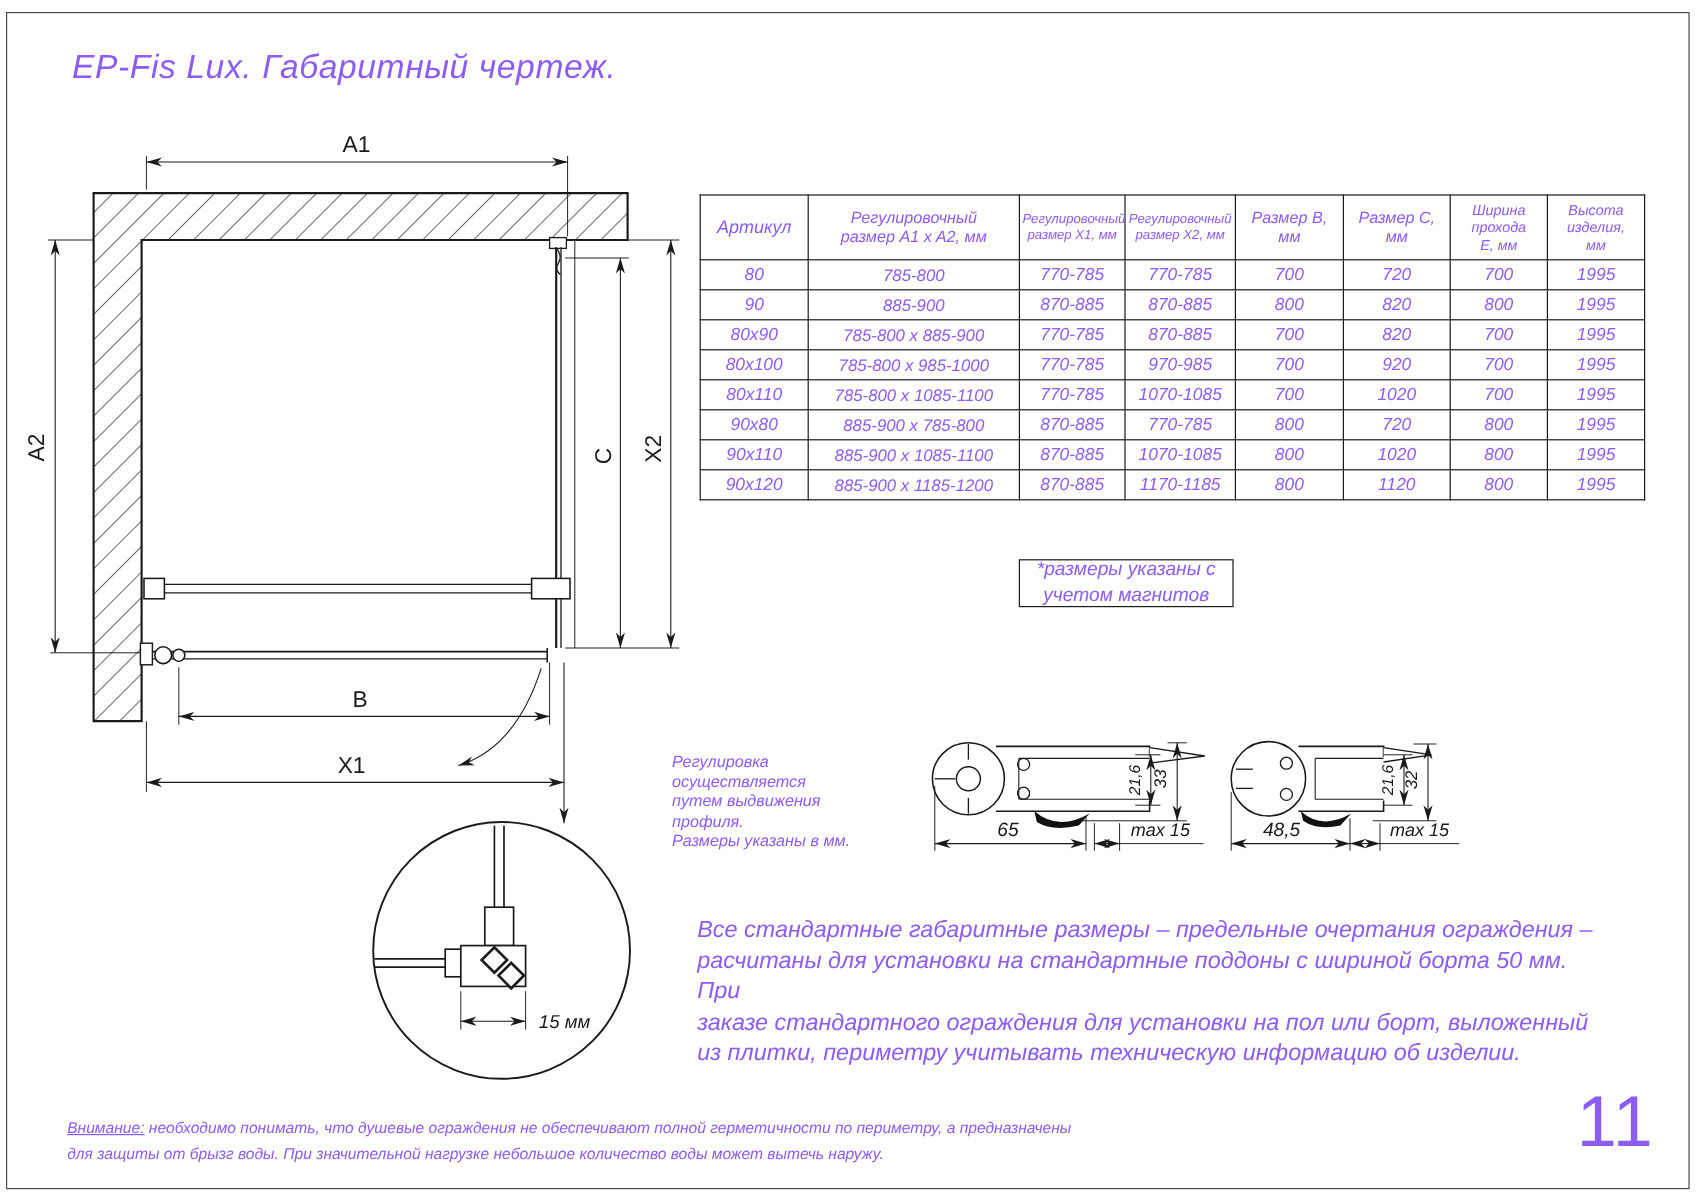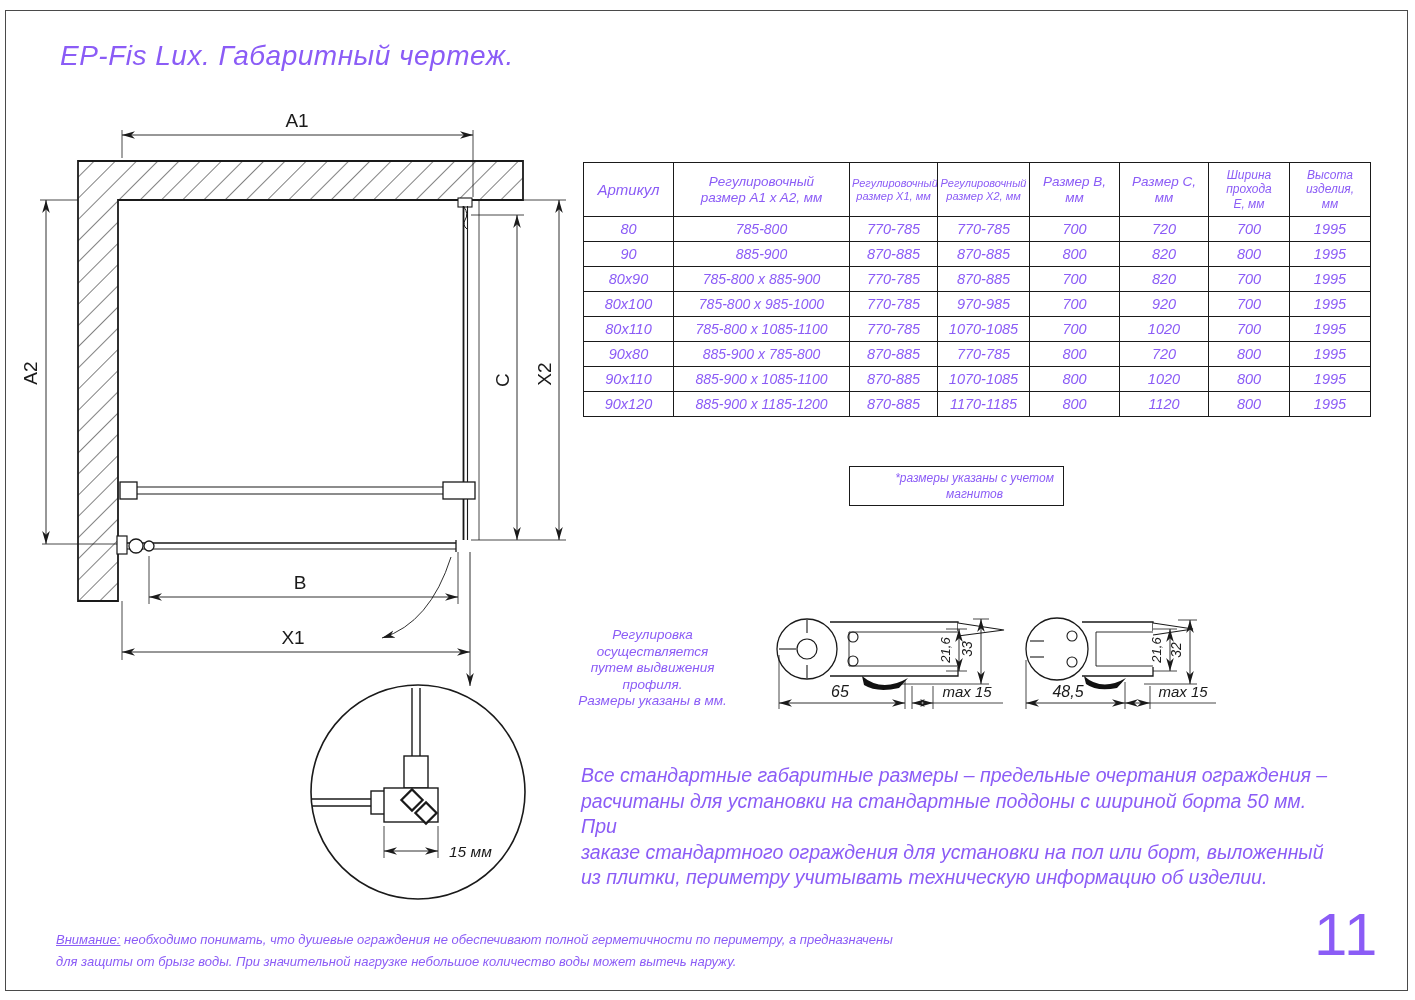--- a/index.html
+++ b/index.html
@@ -22,24 +22,24 @@
         font-weight:normal;overflow:hidden;}
   thead tr{height:54px;}
   tbody tr{height:25px;}
   th{font-size:13.5px;line-height:1.18;white-space:pre-line;}
   th:nth-child(1){font-size:15px;}
   th:nth-child(3),th:nth-child(4){font-size:11px;}
   th:nth-child(7),th:nth-child(8){font-size:12px;}
   td{font-size:14.5px;}
   td:nth-child(2){font-size:14px;}
   .footnote{position:absolute;left:266px;top:304px;width:177px;height:38px;
-        border:1.6px solid #1a1a1a;border-top-width:1px;font-size:12px;font-style:italic;
+        border:1.6px solid #1a1a1a;border-top-width:1px;font-size:16px;font-style:italic;
         display:flex;align-items:center;justify-content:center;text-align:center;
-        line-height:1.35;background:#fff;padding-left:36px;}
-  .profile-note{position:absolute;left:560px;top:627px;width:185px;text-align:center;
+        line-height:1.35;background:#fff;}
+  .profile-note{position:absolute;left:560px;top:627px;width:185px;text-align:left;
         font-size:13.5px;font-style:italic;line-height:16.5px;}
   .paragraph{position:absolute;left:581px;top:763px;width:760px;font-size:19.5px;
         font-style:italic;line-height:25.5px;}
   .warning{position:absolute;left:56px;top:929px;width:1100px;font-size:13px;
         font-style:italic;line-height:21.5px;}
   .warning .u{text-decoration:underline;}
   .page-number{position:absolute;left:1314px;top:905px;font-size:60px;line-height:1;
         letter-spacing:1px;}
 </style>
 </head>

